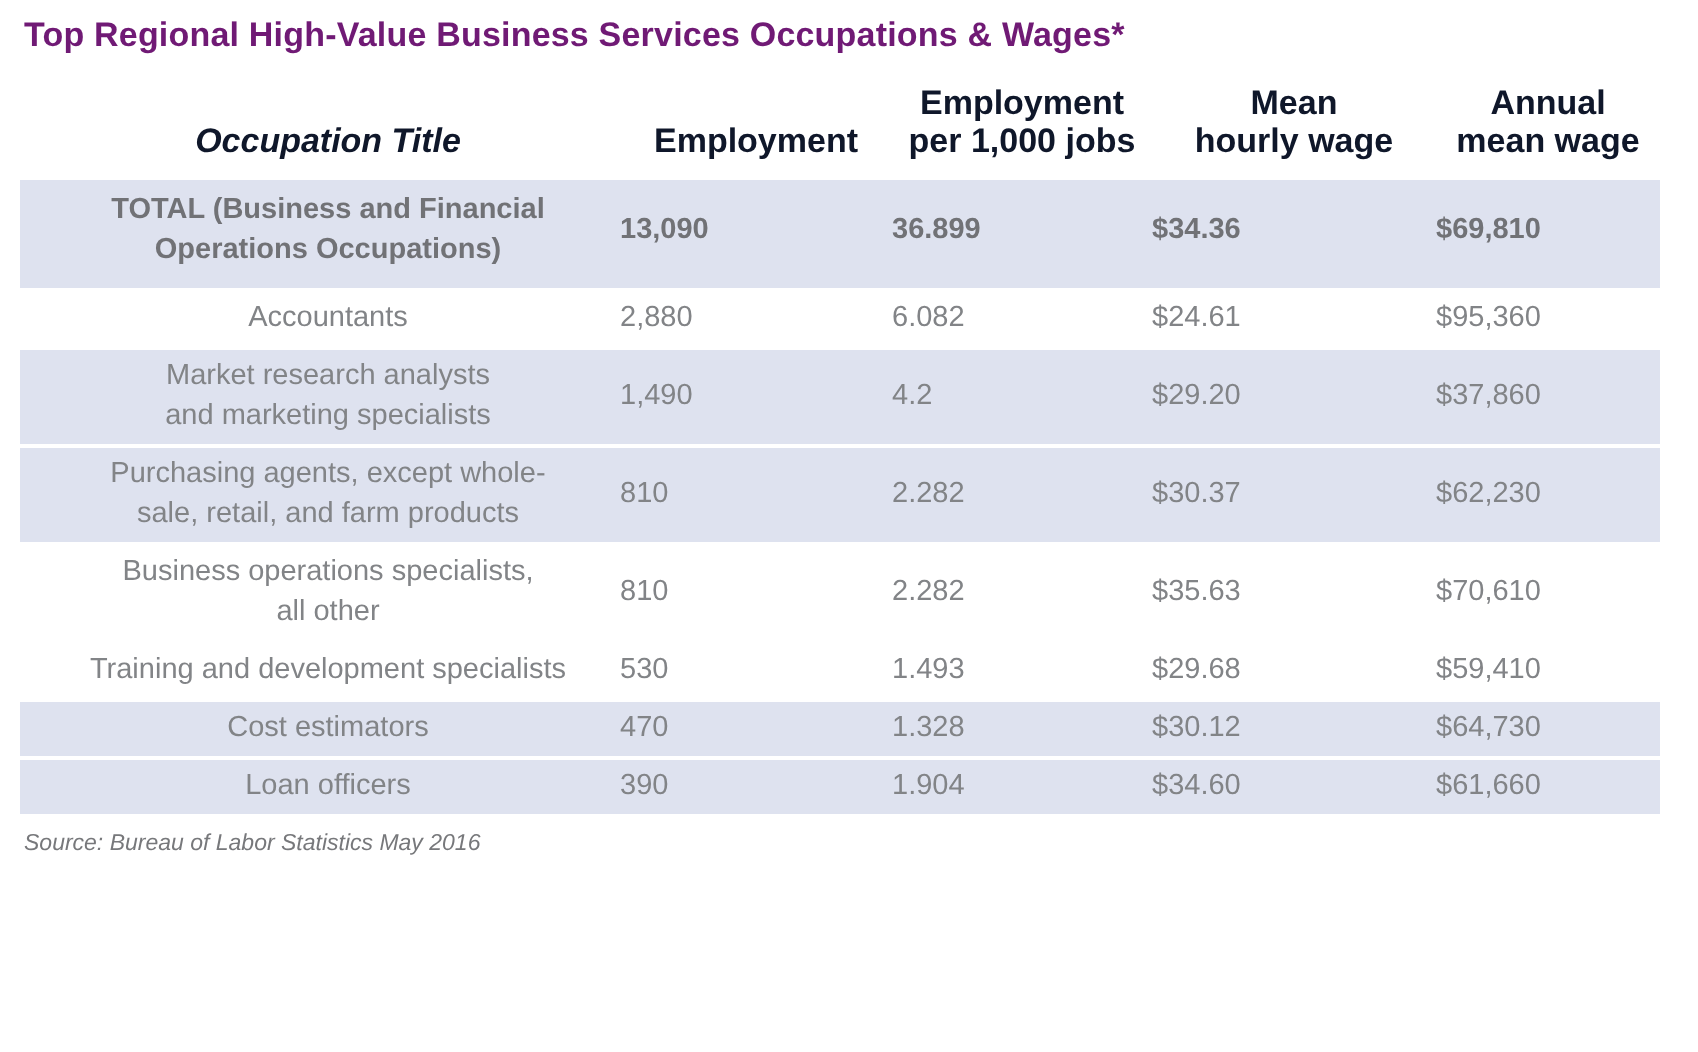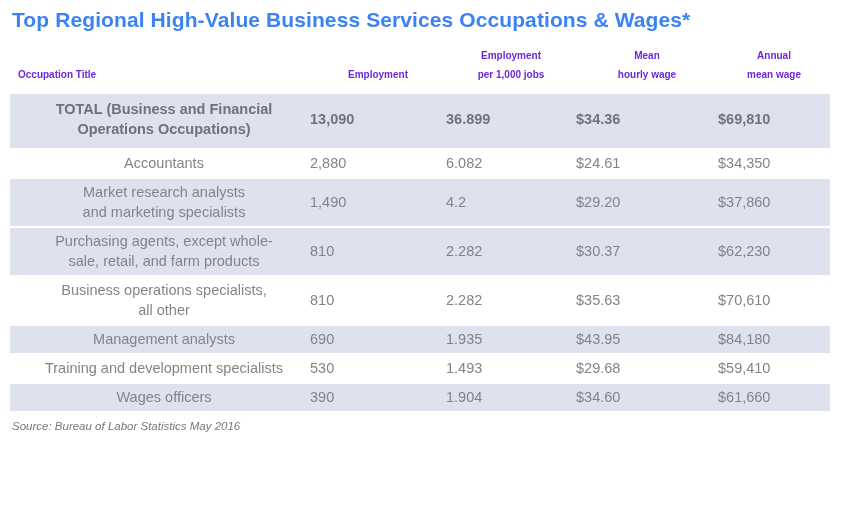--- a/index.html
+++ b/index.html
@@ -8,49 +8,49 @@
     width: 849px;
     height: 526px;
     font-family: "Liberation Sans", "DejaVu Sans", sans-serif;
     overflow: hidden;
     position: relative;
   }
   .page {
     padding: 8px 10px 0 10px;
   }
   .title {
-    color: #3b82f6;
-    font-size: 21px;
+    color: #701a75;
+    font-size: 17px;
     font-weight: bold;
     letter-spacing: 0.1px;
     margin-left: 2px;
   }
   table.occ-table {
     margin-top: 10px;
     width: 820px;
     table-layout: fixed;
     border-collapse: separate;
     border-spacing: 0 2px;
   }
   col.c-occ   { width: 300px; }
   col.c-emp   { width: 136px; }
   col.c-per   { width: 130px; }
   col.c-hour  { width: 142px; }
   col.c-ann   { width: 112px; }
   thead th {
-    color: #6d28d9;
-    font-size: 10px;
+    color: #0f172a;
+    font-size: 17px;
     font-weight: bold;
     vertical-align: bottom;
     padding: 2px 0 8px 0;
     white-space: pre-line;
     line-height: 19px;
     text-align: center;
   }
-  thead th.left { text-align: left; padding-left: 8px; }
+  thead th.left { text-align: center; padding-left: 8px; font-style: italic; }
   tbody td {
     color: #828487;
     font-size: 14.5px;
     line-height: 20px;
     padding: 3px 0 4px 0;
     text-align: left;
     vertical-align: middle;
   }
   tbody td.occ {
     text-align: center;
@@ -107,21 +107,21 @@
           <td>13,090</td>
           <td>36.899</td>
           <td>$34.36</td>
           <td>$69,810</td>
         </tr>
         <tr>
           <td class="occ">Accountants</td>
           <td>2,880</td>
           <td>6.082</td>
           <td>$24.61</td>
-          <td>$34,350</td>
+          <td>$95,360</td>
         </tr>
         <tr class="shaded">
           <td class="occ">Market research analysts
 and marketing specialists</td>
           <td>1,490</td>
           <td>4.2</td>
           <td>$29.20</td>
           <td>$37,860</td>
         </tr>
         <tr class="shaded">
@@ -133,36 +133,36 @@
           <td>$62,230</td>
         </tr>
         <tr>
           <td class="occ">Business operations specialists,
 all other</td>
           <td>810</td>
           <td>2.282</td>
           <td>$35.63</td>
           <td>$70,610</td>
         </tr>
-        <tr class="shaded">
-          <td class="occ">Management analysts</td>
-          <td>690</td>
-          <td>1.935</td>
-          <td>$43.95</td>
-          <td>$84,180</td>
-        </tr>
         <tr>
           <td class="occ">Training and development specialists</td>
           <td>530</td>
           <td>1.493</td>
           <td>$29.68</td>
           <td>$59,410</td>
         </tr>
         <tr class="shaded">
-          <td class="occ">Wages officers</td>
+          <td class="occ">Cost estimators</td>
+          <td>470</td>
+          <td>1.328</td>
+          <td>$30.12</td>
+          <td>$64,730</td>
+        </tr>
+        <tr class="shaded">
+          <td class="occ">Loan officers</td>
           <td>390</td>
           <td>1.904</td>
           <td>$34.60</td>
           <td>$61,660</td>
         </tr>
       </tbody>
   </table>
 
   <div class="footer">
     <div>Source: Bureau of Labor Statistics May 2016</div>

